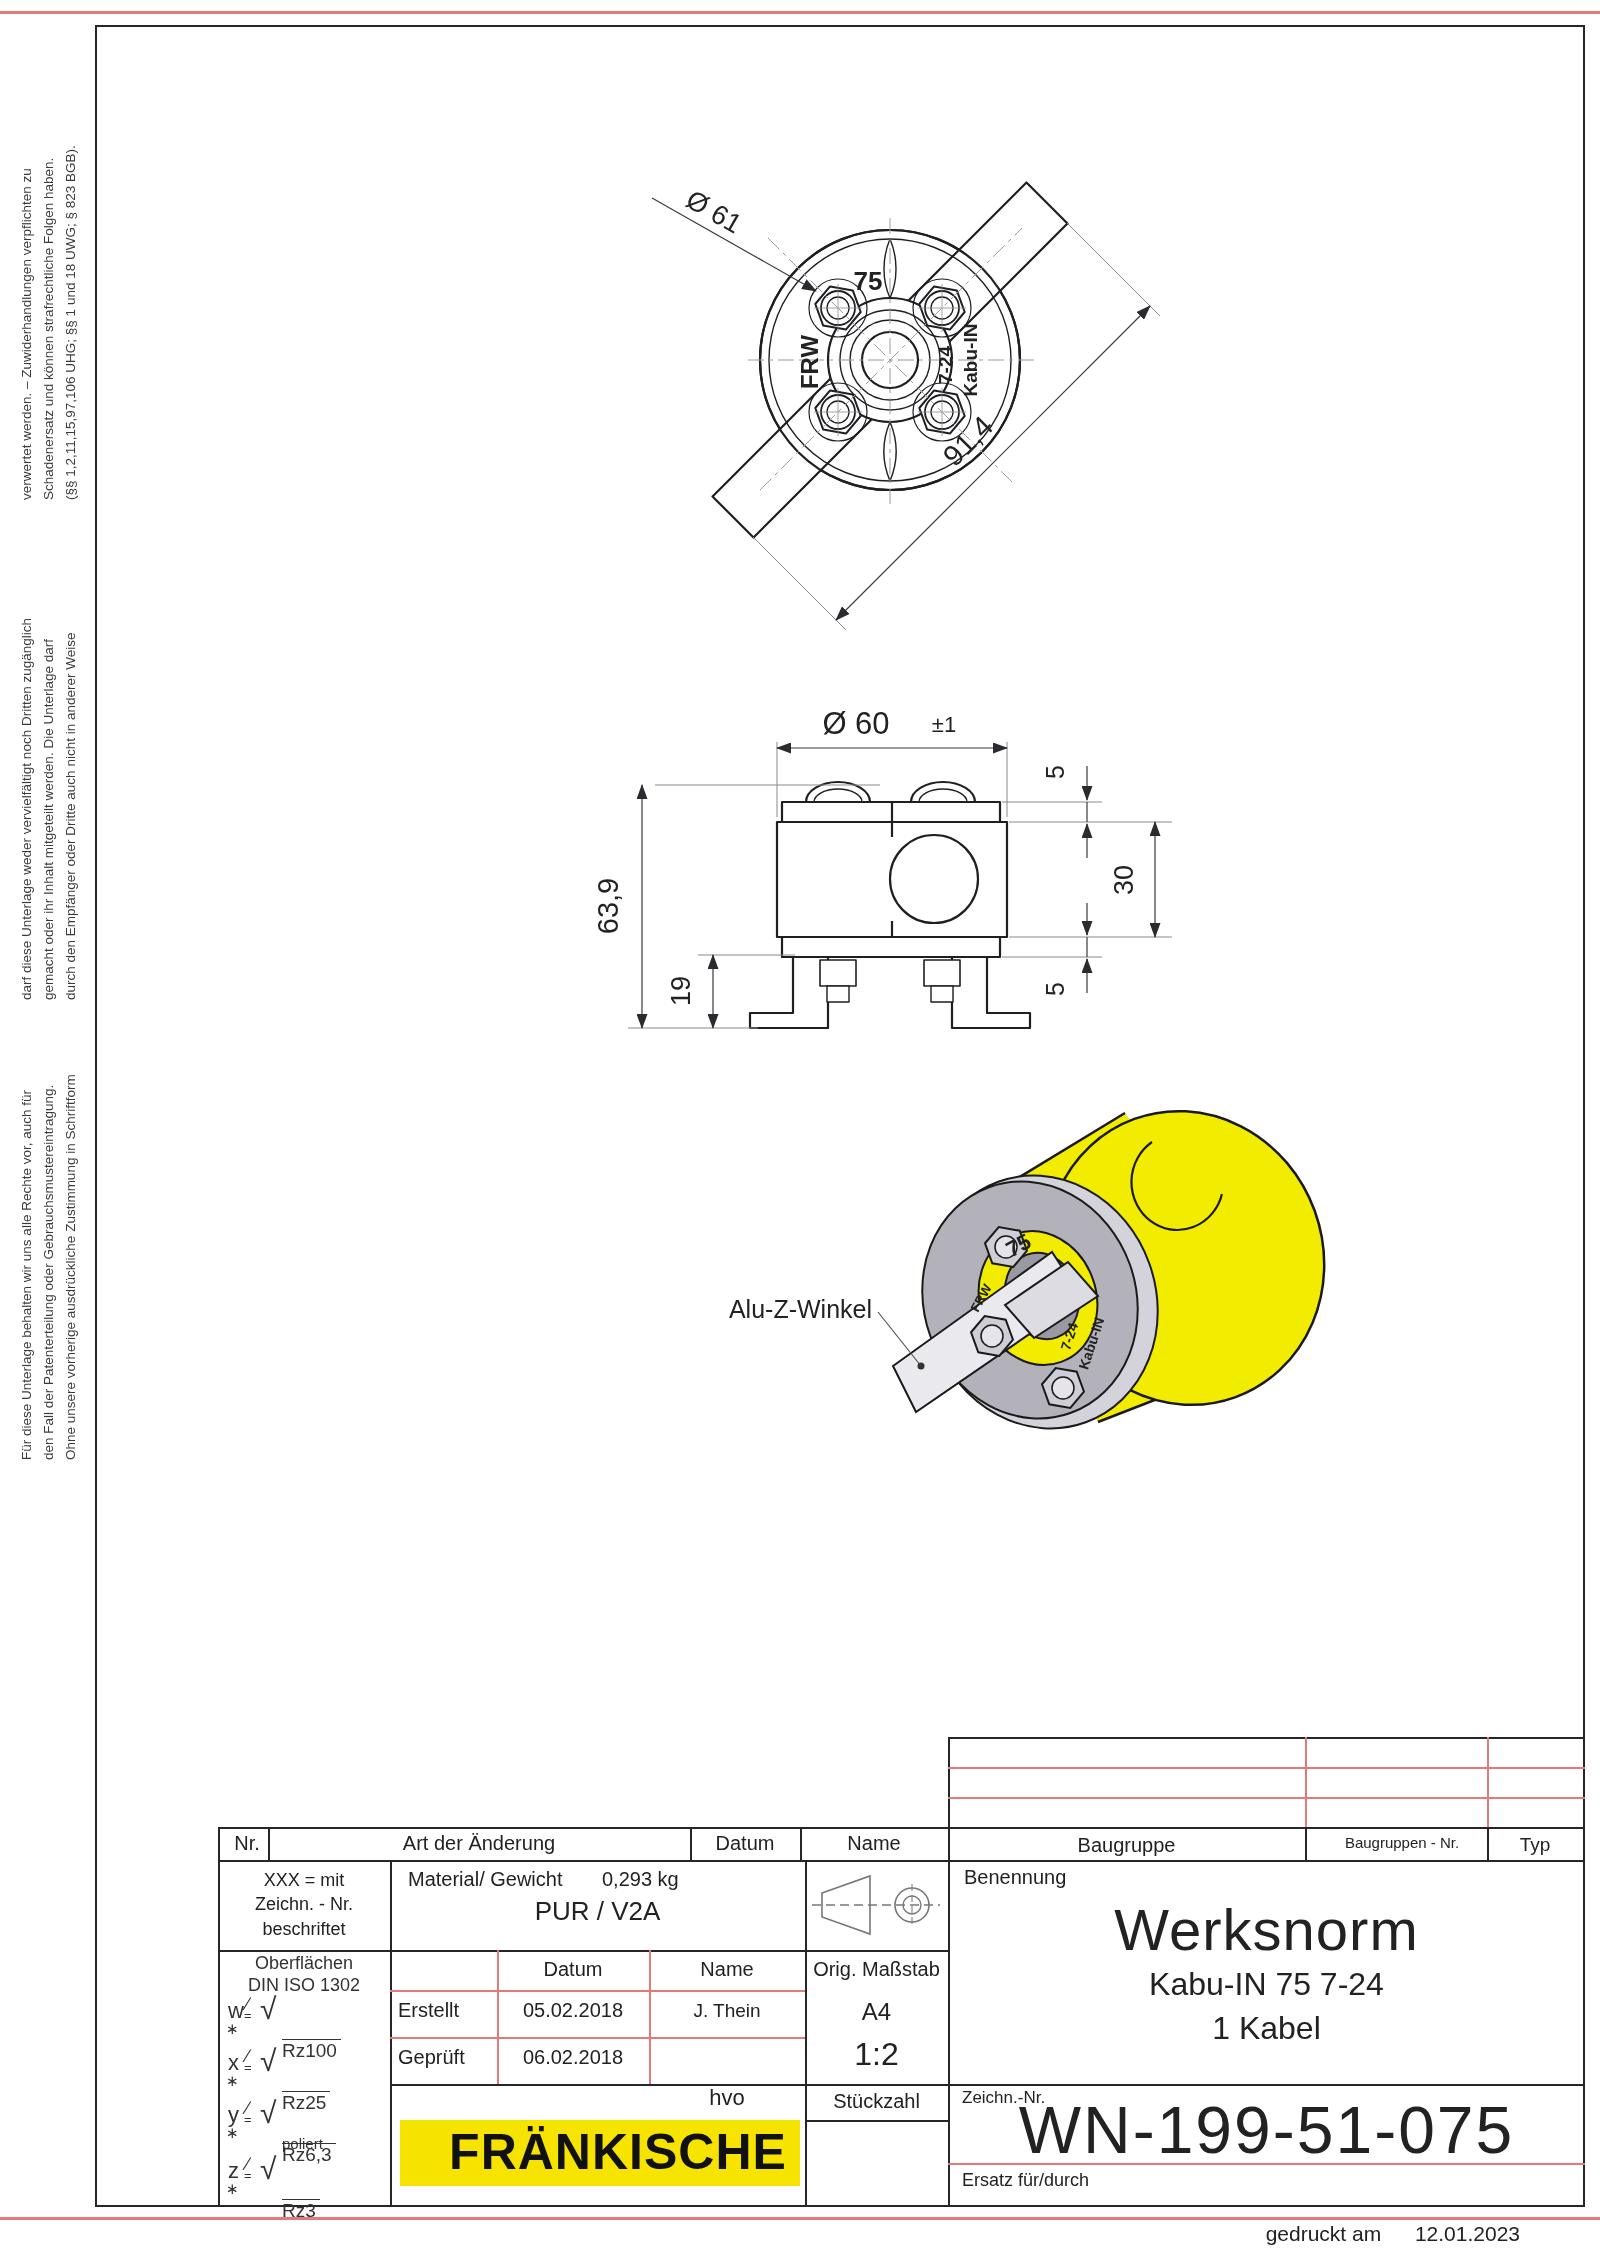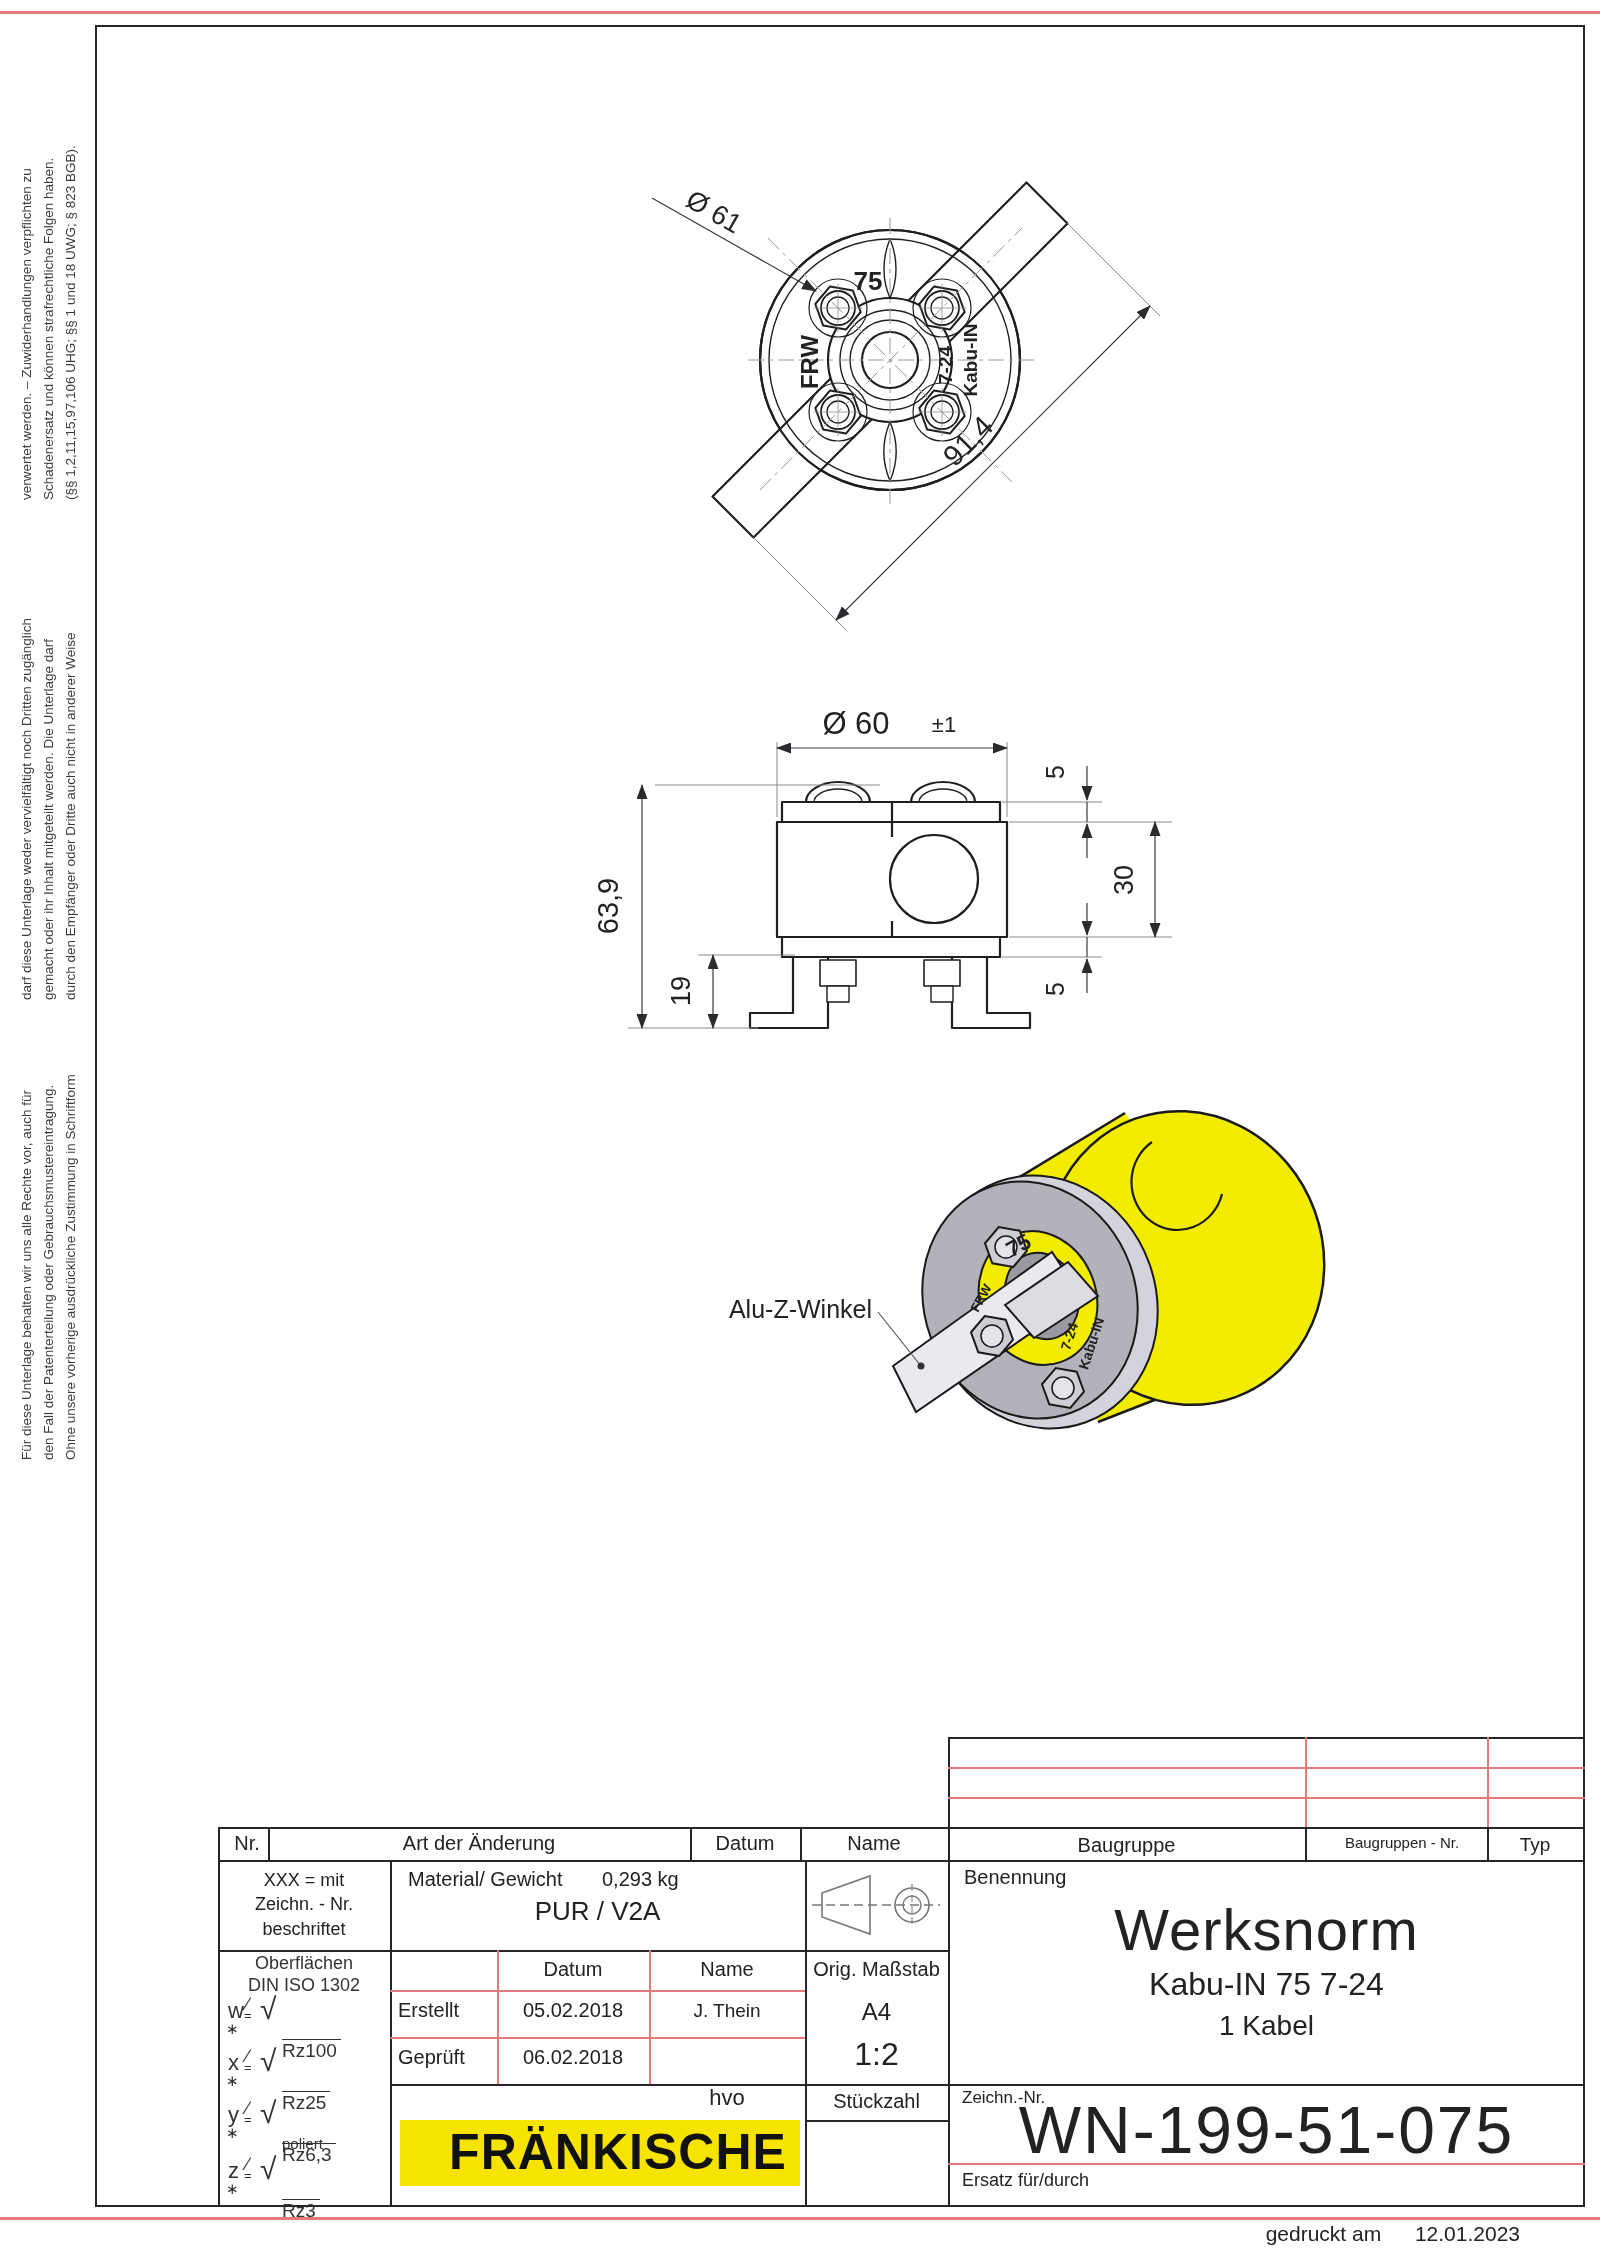--- a/index.html
+++ b/index.html
@@ -313,21 +313,21 @@
     <div style="text-align:center;font-size:50px;font-weight:800;letter-spacing:1px;line-height:64px;color:#111;margin-left:36px;">FRÄNKISCHE</div>
   </div>
 
   <div class="cell ctr" style="left:948px;top:1834px;width:357px;font-size:20px;">Baugruppe</div>
   <div class="cell ctr" style="left:1305px;top:1834px;width:194px;font-size:15px;">Baugruppen - Nr.</div>
   <div class="cell ctr" style="left:1487px;top:1834px;width:96px;font-size:19px;">Typ</div>
 
   <div class="cell" style="left:964px;top:1866px;font-size:20px;">Benennung</div>
   <div class="cell ctr" style="left:948px;top:1896px;width:637px;font-size:58px;letter-spacing:1px;">Werksnorm</div>
   <div class="cell ctr" style="left:948px;top:1966px;width:637px;font-size:32px;">Kabu-IN 75 7-24</div>
-  <div class="cell ctr" style="left:948px;top:2010px;width:637px;font-size:28px;">1 Kabel</div>
+  <div class="cell ctr" style="left:948px;top:2010px;width:637px;font-size:32px;">1 Kabel</div>
 
   <div class="cell" style="left:962px;top:2088px;font-size:17px;">Zeichn.-Nr.</div>
   <div class="cell ctr" style="left:948px;top:2092px;width:637px;font-size:66px;letter-spacing:2px;">WN-199-51-075</div>
   <div class="cell" style="left:962px;top:2170px;font-size:18px;">Ersatz für/durch</div>
 
   <div class="cell" style="left:1100px;top:2222px;width:420px;text-align:right;font-size:21px;">
     <span>gedruckt am</span>
     <span style="display:inline-block;width:22px;"></span>
     <span>12.01.2023</span>
   </div>

